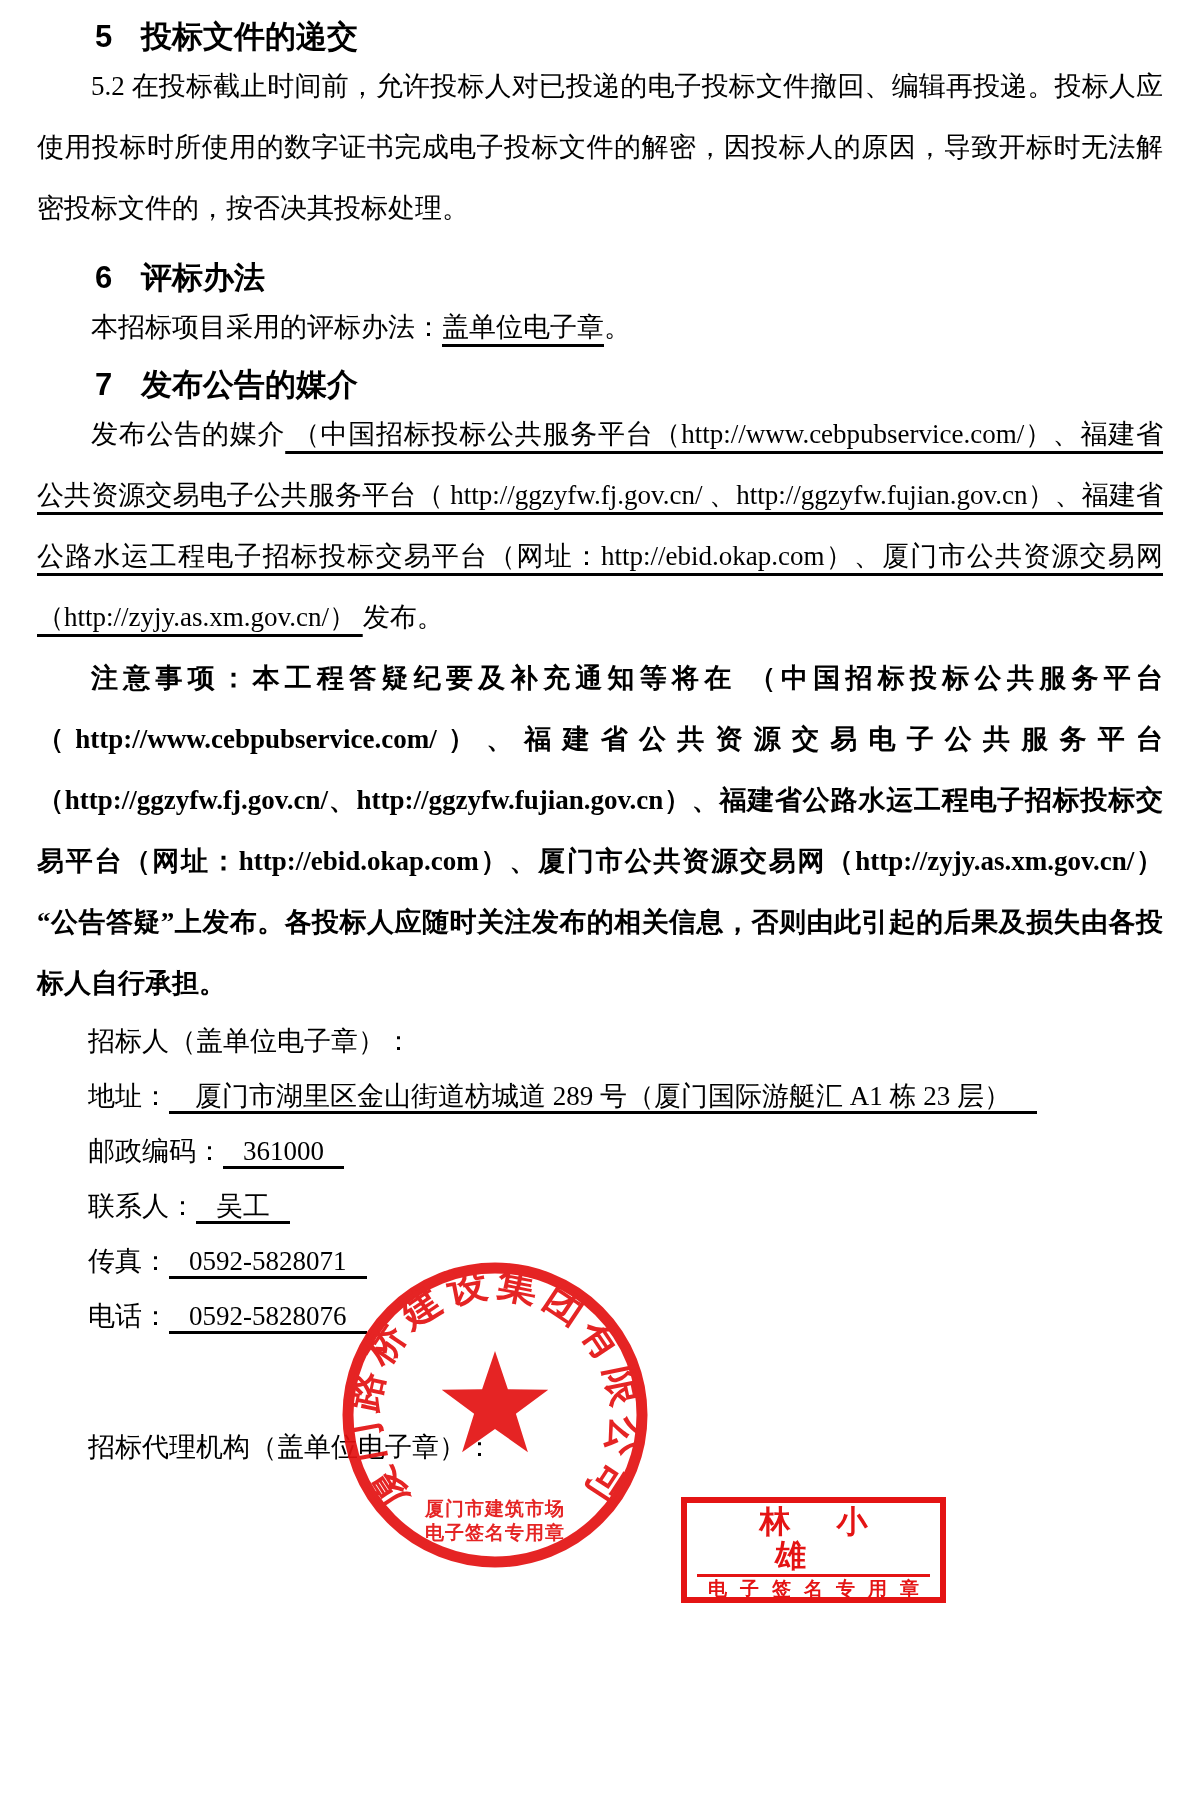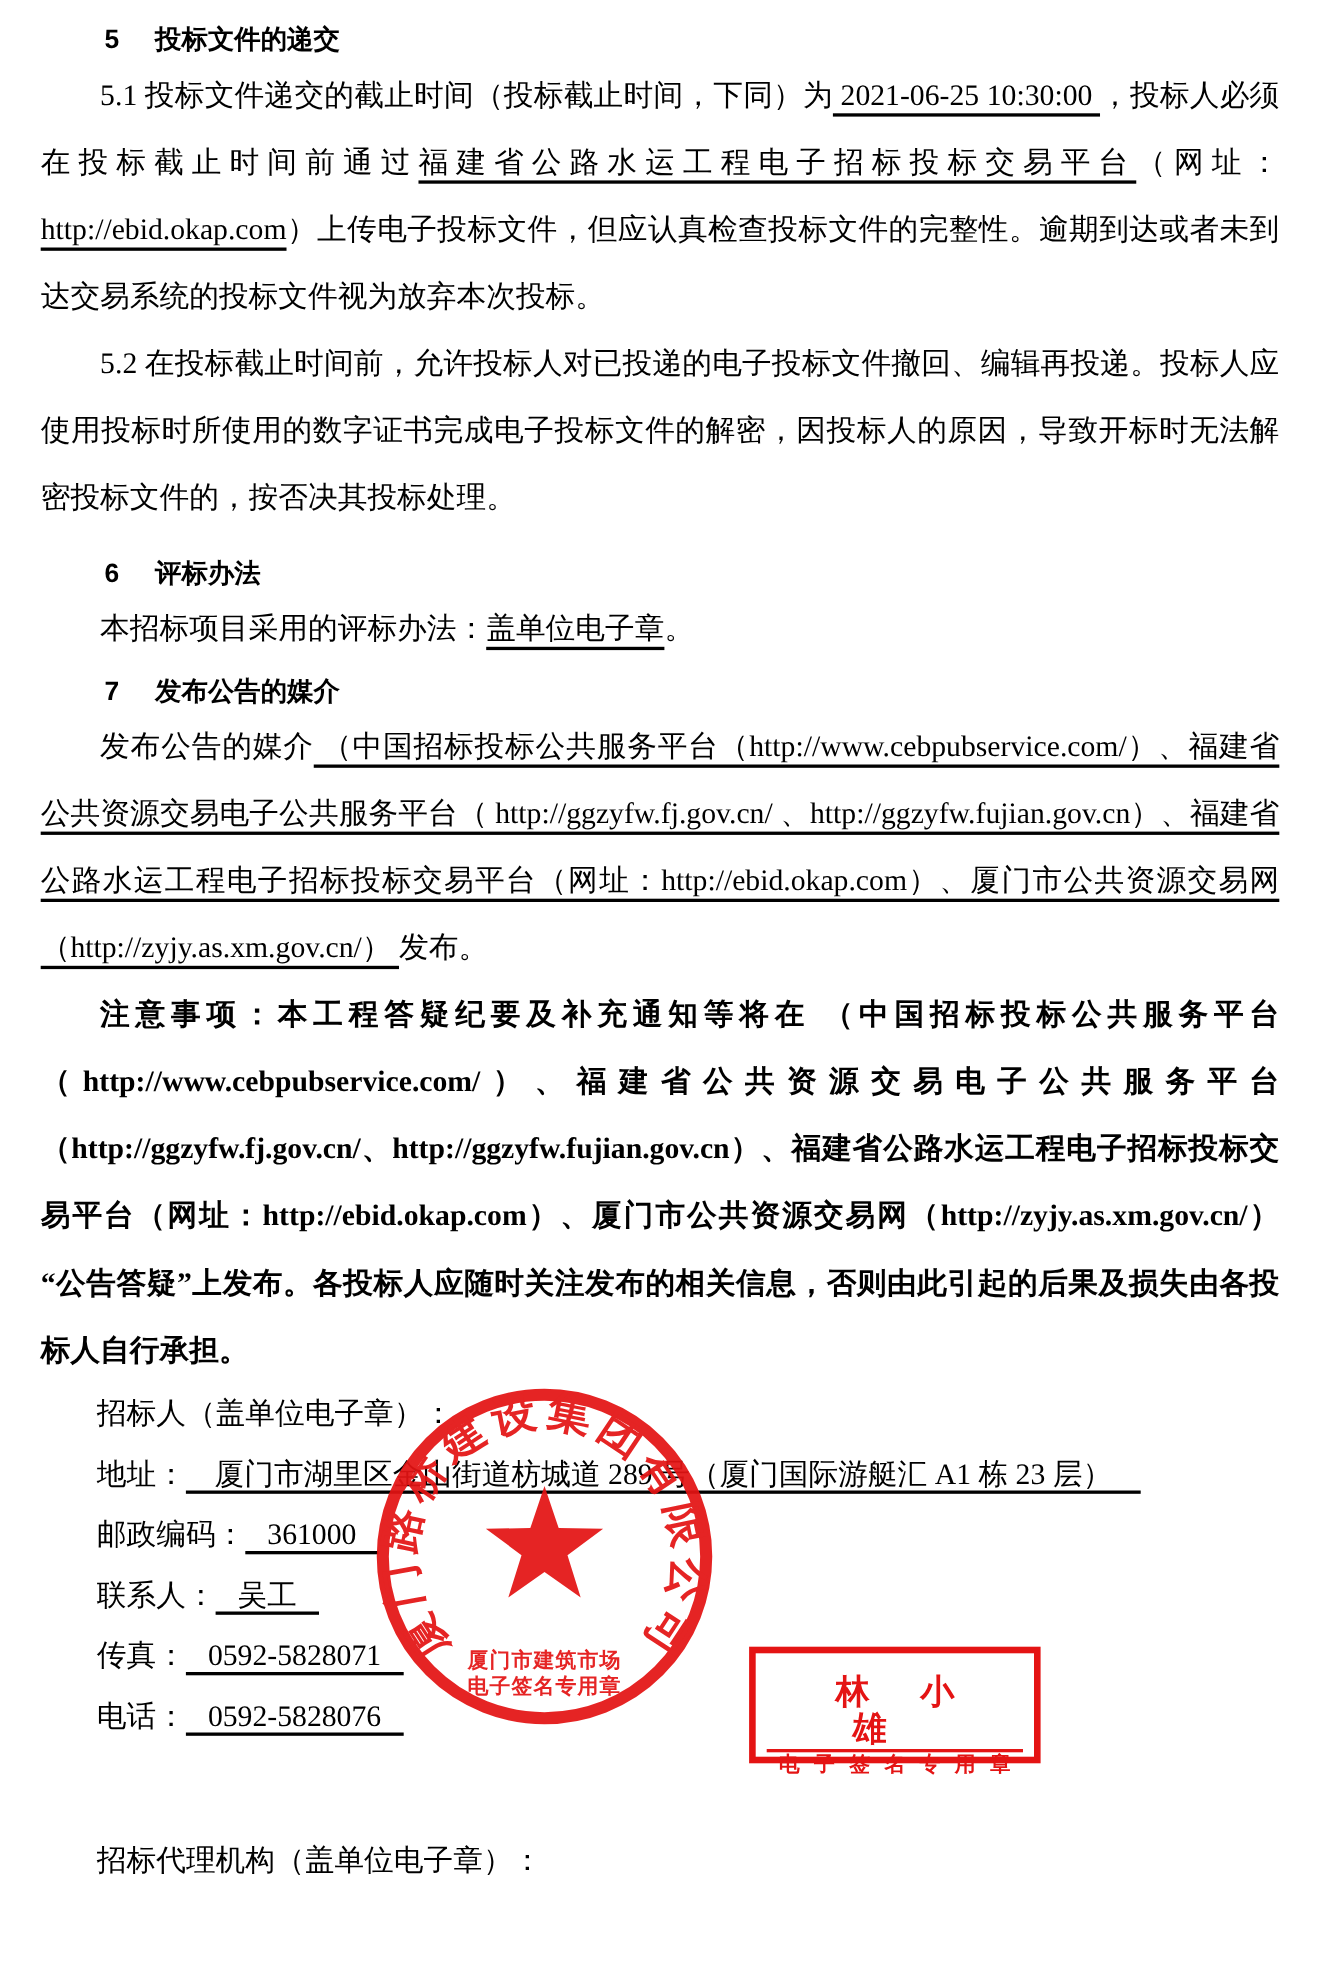--- a/index.html
+++ b/index.html
@@ -4,21 +4,21 @@
 <style>
   html,body { margin:0; padding:0; background:#888; }
   .page {
     position:relative; width:1200px; height:1800px; margin:0 auto;
     background:#ffffff; overflow:hidden; color:#000;
     font-family:"Liberation Serif","DejaVu Serif",serif;
   }
   .content { padding:12px 37px 0 37px; }
   .hd {
     font-family:"Liberation Sans","DejaVu Sans",sans-serif;
-    font-weight:bold; font-size:24px; line-height:38px;
+    font-weight:bold; font-size:31px; line-height:38px;
     margin:0 0 0 58px;
   }
   .hd .hnum { display:inline-block; width:46px; }
   .mt6  { margin-top:6px; }
   .mt8  { margin-top:8px; }
   .mt12 { margin-top:12px; }
   .mt14 { margin-top:14px; }
   .mt20 { margin-top:20px; }
   p.body {
     margin:0; font-size:27px; line-height:61px;
@@ -51,42 +51,41 @@
     fill:#e41414; font-size:19px; font-weight:bold; letter-spacing:1px;
     text-anchor:middle;
     font-family:"Liberation Sans","DejaVu Sans",sans-serif;
   }
 
   
   .rseal {
     position:absolute; left:681px; top:1497px; width:265px; height:106px;
     border:6px solid #e41414; box-sizing:border-box;
     display:flex; flex-direction:column; justify-content:space-evenly; align-items:stretch;
-    padding:18px 8px; z-index:6; background:transparent;
+    padding:2px 8px; z-index:6; background:transparent;
     font-family:"Liberation Sans","DejaVu Sans",sans-serif;
   }
   .rname {
     color:#e41414; font-weight:bold; font-size:31px;
     letter-spacing:46px; text-indent:46px; text-align:center; line-height:34px;
   }
   .rline { border-top:3px solid #e41414; height:0; margin:1px 2px; }
   .rsub {
     color:#e41414; font-weight:bold; font-size:19px;
     letter-spacing:13px; text-indent:13px; text-align:center; line-height:22px;
   }
 </style>
 </head>
 <body>
 
 <div class="page">
   <div class="content">
 
     <h2 class="hd mt6"><span class="hnum">5</span><span>投标文件的递交</span></h2>
 
-    <p class="body mt14"><span>5.1 投标文件递交的截止时间（投标截止时间，下同）为</span><span class="u"> 2021-06-25 10:30:00 </span><span>，投标人必须在投标截止时间前通过</span><span class="u">福建省公路水运工程电子招标投标交易平台</span><span>（网址：</span><span class="u">http://ebid.okap.com</span><span>）上传电子投标文件，但应认真检查投标文件的完整性。逾期到达或者未到达交易系统的投标文件视为放弃本次投标。</span></p>
 
     <p class="body">5.2 在投标截止时间前，允许投标人对已投递的电子投标文件撤回、编辑再投递。投标人应使用投标时所使用的数字证书完成电子投标文件的解密，因投标人的原因，导致开标时无法解密投标文件的，按否决其投标处理。</p>
 
     <h2 class="hd mt20"><span class="hnum">6</span><span>评标办法</span></h2>
 
     <p class="body mt12"><span>本招标项目采用的评标办法：</span><span class="u">盖单位电子章</span><span>。</span></p>
 
     <h2 class="hd mt8"><span class="hnum">7</span><span>发布公告的媒介</span></h2>
 
     <p class="body mt12"><span>发布公告的媒介</span><span class="u"> （中国招标投标公共服务平台（http://www.cebpubservice.com/）、福建省公共资源交易电子公共服务平台（ http://ggzyfw.fj.gov.cn/ 、http://ggzyfw.fujian.gov.cn）、福建省公路水运工程电子招标投标交易平台（网址：http://ebid.okap.com）、厦门市公共资源交易网 （http://zyjy.as.xm.gov.cn/） </span><span>发布。</span></p>

